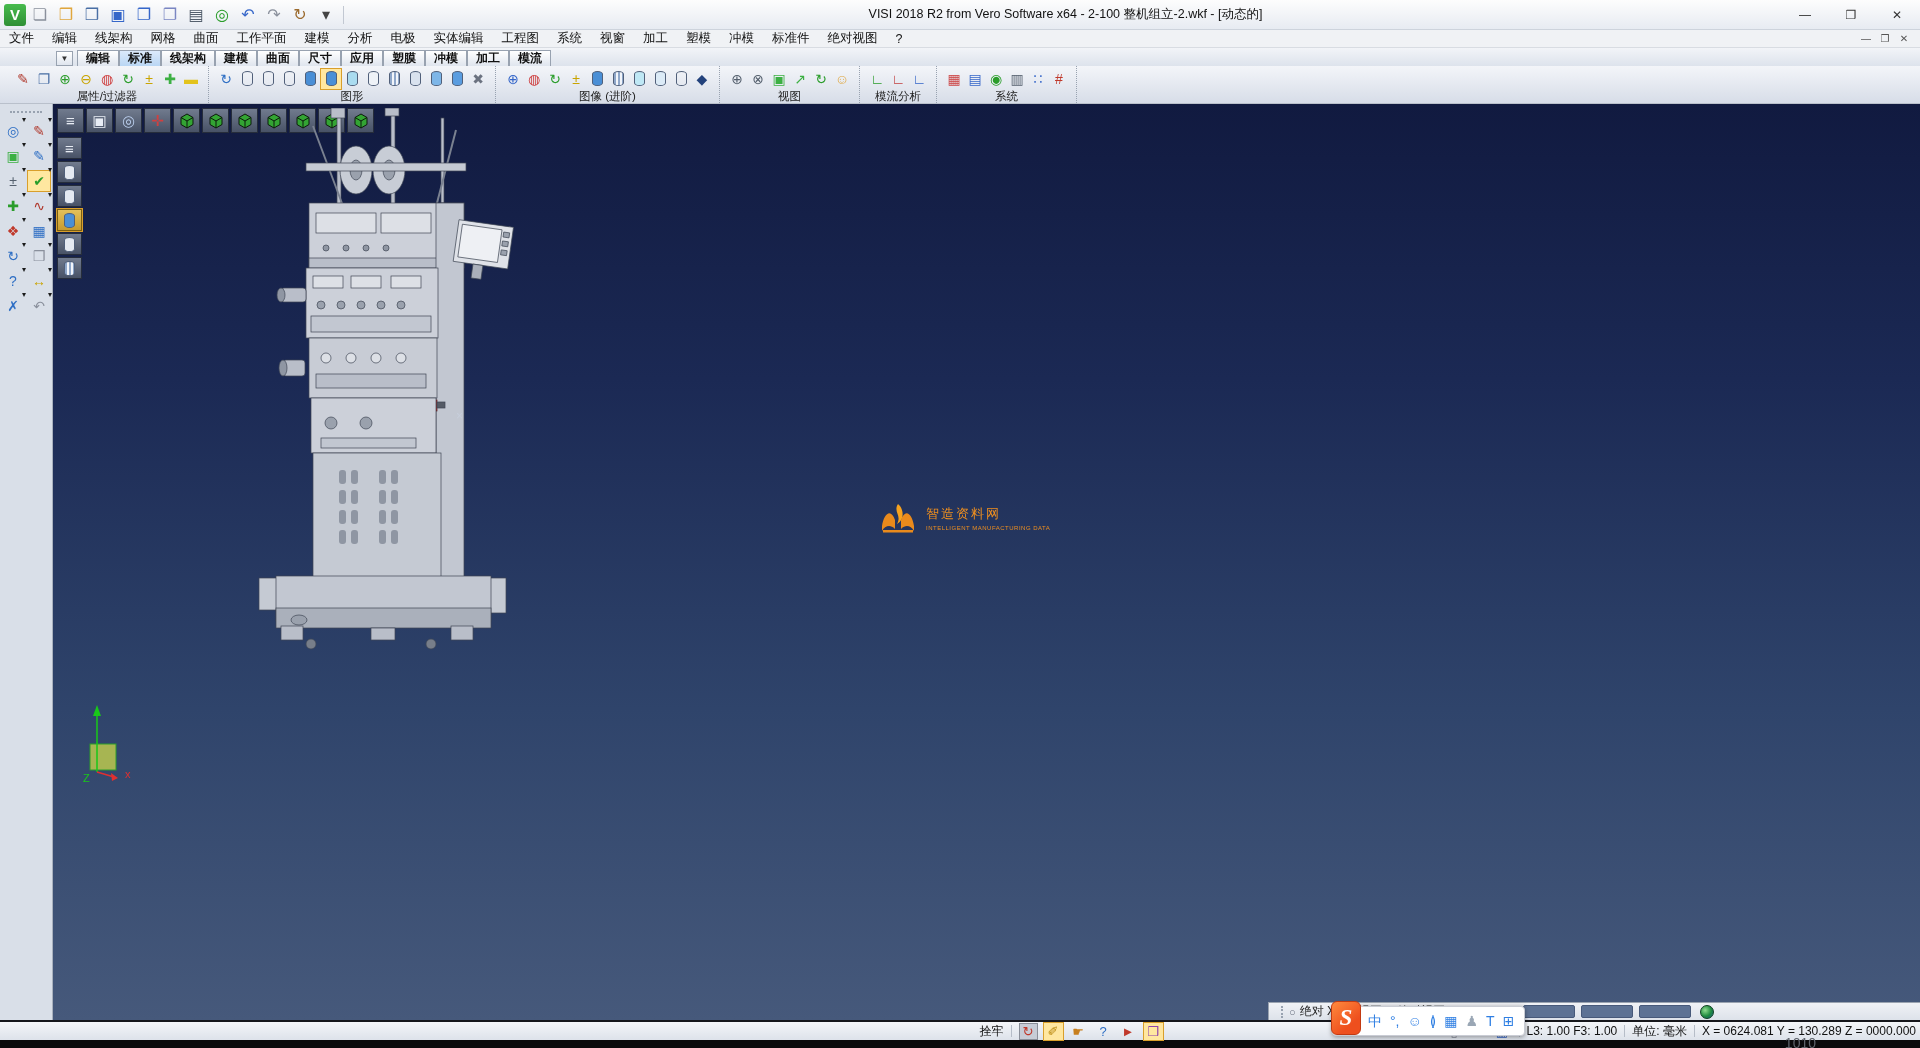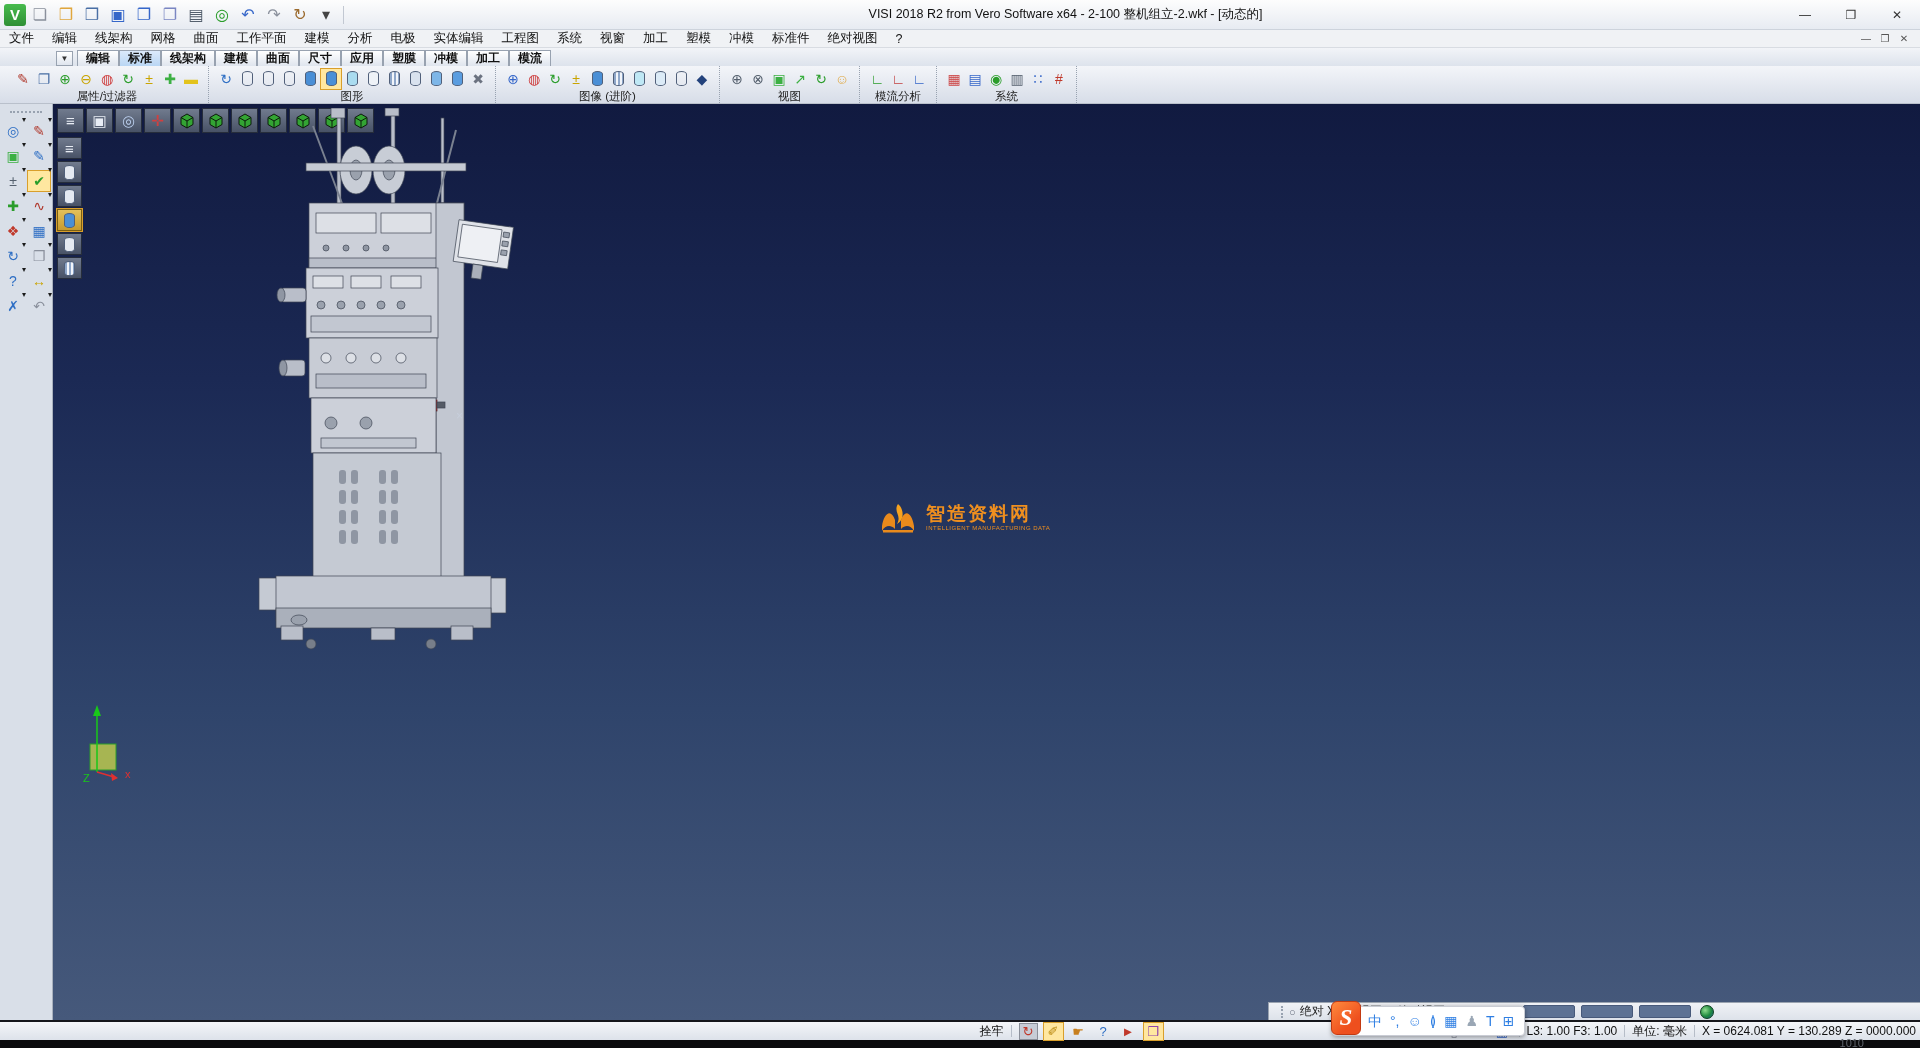--- a/index.html
+++ b/index.html
@@ -69,21 +69,21 @@
   .vbtn{width:27px;height:25px;background:linear-gradient(#717b8e,#485266);border:1px solid #262d3b;
         color:#dde4ef;font-size:15px}
   .vbtn .glyph{color:var(--c,#dde4ef)}
   .vbtn.active{background:linear-gradient(#e3c05a,#c89b2e);border-color:#7a5f14}
   .sidebar-strip{position:absolute;left:4px;top:33px;display:flex;flex-direction:column;gap:2px}
   .sidebar-strip .vbtn{width:25px;height:22px}
   .marker-x{position:absolute;left:403px;top:305px;color:#c7cedb;font-size:12px}
 
   .watermark{position:absolute;left:826px;top:396px;display:flex;align-items:center;gap:9px}
   .wm-text{display:flex;flex-direction:column}
-  .wm-title{font-size:19px;font-weight:bold;color:#ef8f1f;letter-spacing:2px;line-height:22px;white-space:nowrap}
+  .wm-title{font-size:13px;font-weight:normal;color:#ef8f1f;letter-spacing:2px;line-height:22px;white-space:nowrap}
   .wm-sub{font-size:6px;color:#ef8f1f;letter-spacing:.5px;white-space:nowrap}
 
   .triad{position:absolute;left:28px;top:598px}
 
   .status-upper{position:absolute;right:0;bottom:0;height:18px;width:652px;font-size:12px;color:#222;
       background:linear-gradient(#f0f2f6,#dde2ea);border-top:1px solid #9aa3b0;border-left:1px solid #9aa3b0;
       display:flex;align-items:center;padding:0 6px;z-index:5}
   .sep{width:1px;height:12px;background:#b6bdc8;margin:0 7px;flex:0 0 auto}
   .grip{border-left:2px dotted #98a2b0;height:12px;margin:0 6px}
   .su-icon{color:#6b7280;font-size:11px;margin-right:4px}
@@ -104,21 +104,21 @@
   .sogou{position:absolute;left:1332px;top:1006px;height:30px;background:#fff;border:1px solid #c9ccd4;
       border-radius:4px;box-shadow:0 1px 5px rgba(0,0,0,.4);display:flex;align-items:center;gap:7px;
       padding:0 10px 0 0;z-index:30}
   .sogou-logo{width:30px;height:34px;margin:-7px 0 0 -2px;border-radius:6px;border:1px solid #c23a12;
       background:linear-gradient(140deg,#ff8a3d,#ee4f1e 70%);color:#fff;font-weight:bold;font-size:23px;
       font-style:italic;font-family:"Liberation Serif",serif;display:flex;align-items:center;justify-content:center}
   .sogou .icon{font-size:14px}
 
   
   .taskbar{height:8px;background:#0a0a0c;display:flex;justify-content:flex-end;flex:0 0 auto}
-  .clock{color:#5f646c;font-size:11px;line-height:7px;margin-right:56px}
+  .clock{color:#5f646c;font-size:14px;line-height:7px;margin-right:104px}
 </style>
 </head>
 <body>
 
 <div id="app">
 
   <header class="titlebar">
     <div class="qa">
 
         <span class="icon logo">

